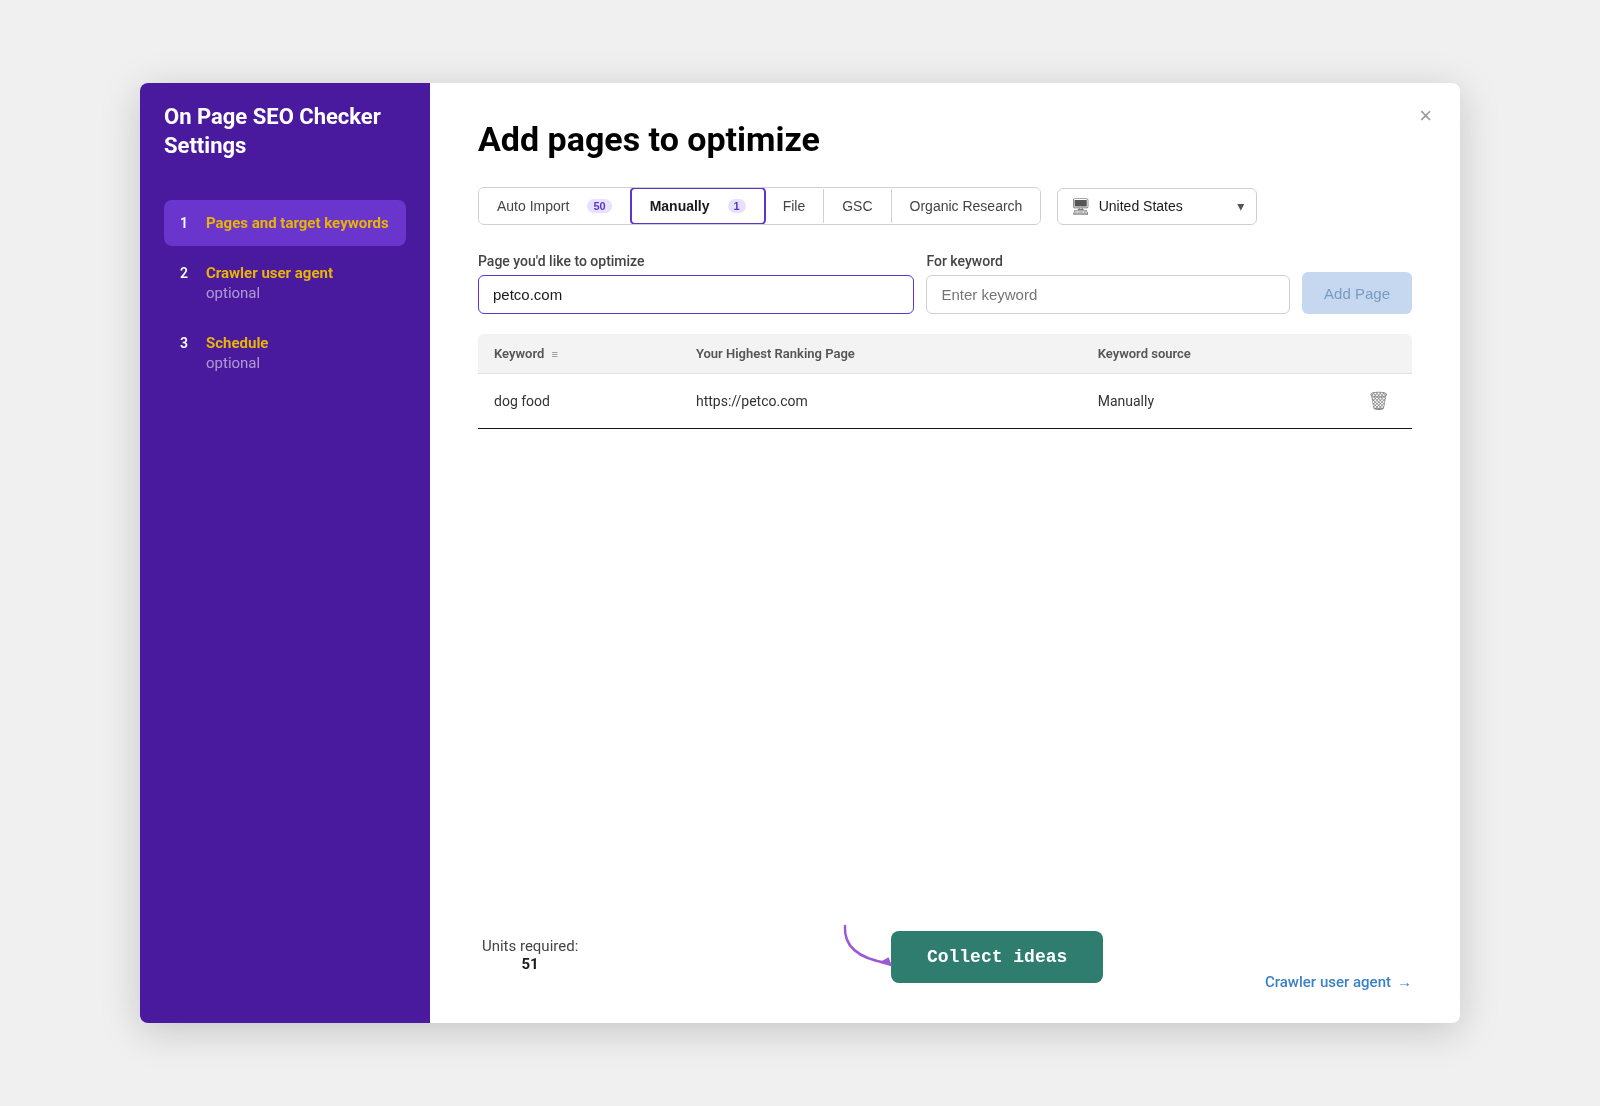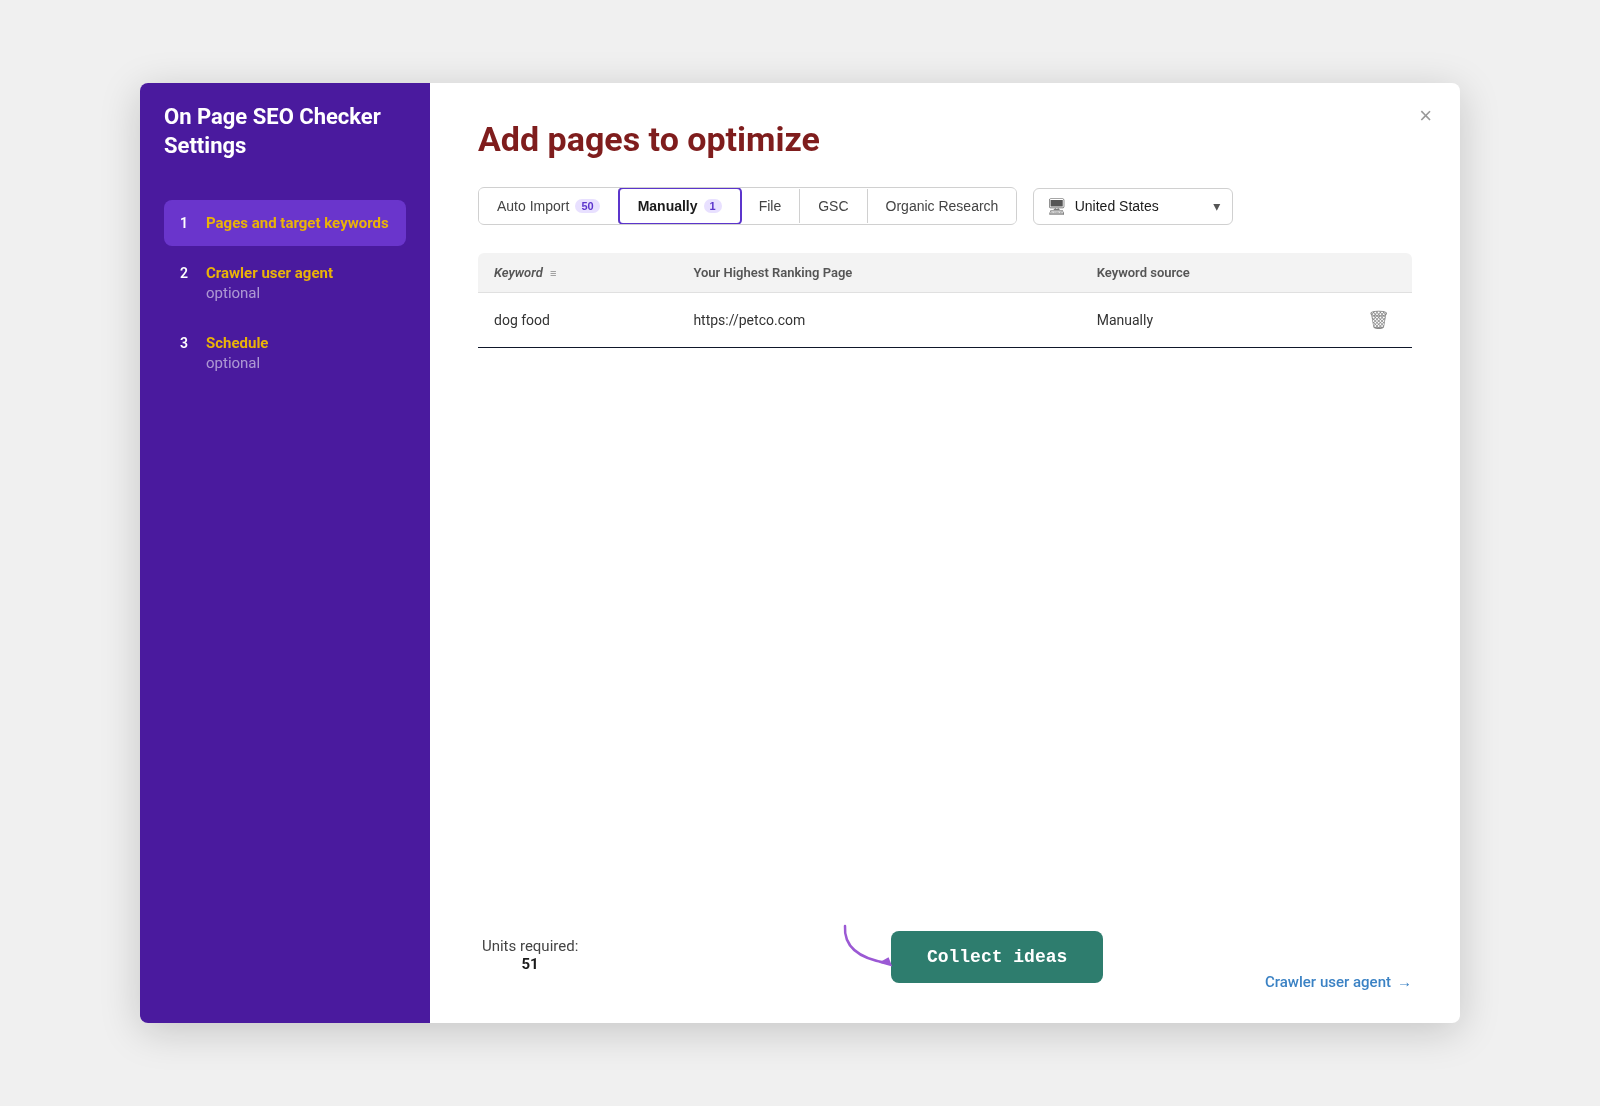--- a/index.html
+++ b/index.html
@@ -102,21 +102,21 @@
       cursor: pointer;
       color: #999;
       font-size: 22px;
       line-height: 1;
       padding: 4px;
     }
 
     .page-title {
       font-size: 34px;
       font-weight: 700;
-      color: #7f1d1d;
+      color: #000000;
       margin-bottom: 28px;
     }
 
     
     .tabs-row {
       display: flex;
       align-items: center;
       gap: 0;
       margin-bottom: 28px;
     }
@@ -132,21 +132,21 @@
     .tab-btn {
       padding: 9px 18px;
       background: white;
       border: none;
       border-right: 1px solid #d0d0d0;
       cursor: pointer;
       font-size: 14px;
       color: #444;
       display: flex;
       align-items: center;
-      gap: 6px;
+      gap: 18px;
       white-space: nowrap;
       transition: background 0.12s;
     }
 
     .tab-btn:last-child {
       border-right: none;
     }
 
     .tab-btn.active {
       background: white;
@@ -274,21 +274,20 @@
       text-align: left;
       padding: 12px 16px;
       font-size: 13px;
       font-weight: 600;
       color: #555;
       border-bottom: 1px solid #e0e0e0;
     }
 
     .keyword-table th:first-child {
       border-radius: 6px 0 0 0;
-      font-style: italic;
     }
 
     .keyword-table th:last-child {
       border-radius: 0 6px 0 0;
     }
 
     .keyword-table td {
       padding: 14px 16px;
       font-size: 14px;
       color: #333;
@@ -449,20 +448,31 @@
           <option>United States</option>
           <option>United Kingdom</option>
           <option>Canada</option>
           <option>Australia</option>
           <option>Germany</option>
         </select>
         <span class="select-chevron">▾</span>
       </div>
     </div>
 
+    <div class="form-row">
+      <div class="form-group page-group">
+        <label class="form-label">Page you'd like to optimize</label>
+        <input class="form-input" type="text" value="petco.com" style="">
+      </div>
+      <div class="form-group keyword-group">
+        <label class="form-label">For keyword</label>
+        <input class="form-input keyword-input" type="text" placeholder="Enter keyword" style="">
+      </div>
+      <button class="add-page-btn">Add Page</button>
+    </div>
 
     <table class="keyword-table">
       <thead>
         <tr>
           <th>
             <span>Keyword</span>
             <span class="th-filter-icon">≡</span>
           </th>
           <th>Your Highest Ranking Page</th>
           <th>Keyword source</th>

